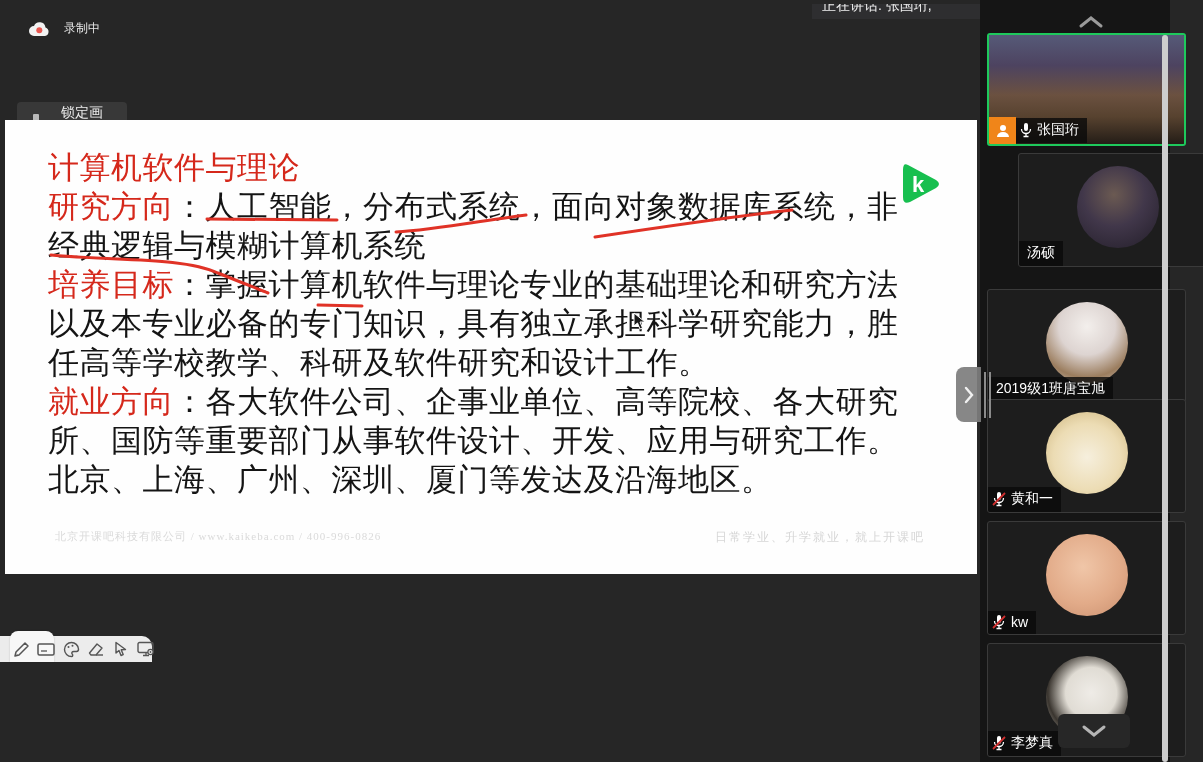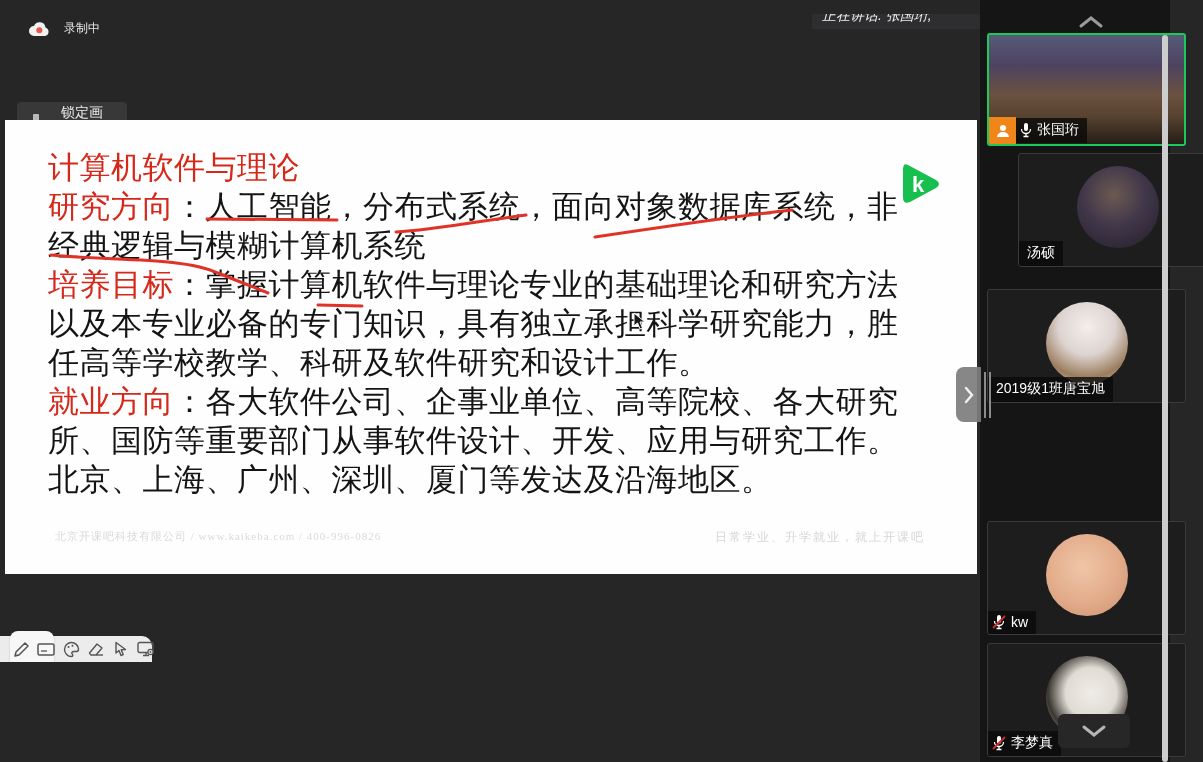--- a/index.html
+++ b/index.html
@@ -7,21 +7,21 @@
   #stage{position:relative;width:1203px;height:762px;background:#262626;overflow:hidden;}
 
   
   .rec-wrap{position:absolute;left:28px;top:20px;display:flex;align-items:center;gap:14px;}
   .rec-label{color:#e8e8e8;font-size:12px;}
   .lock-btn{position:absolute;left:17px;top:62px;width:110px;height:39px;background:#383838;border-radius:4px;
             display:flex;align-items:center;gap:18px;padding:0 12px;cursor:pointer;margin-top:40px;}
   .lock-btn span{color:#ededed;font-size:14px;}
 
   
-  .banner{position:absolute;left:812px;top:14px;width:330px;height:15px;background:#2e2e30;overflow:hidden;font-style:italic;}
+  .banner{position:absolute;left:812px;top:4px;width:330px;height:15px;background:#2e2e30;overflow:hidden;}
   .banner-inner{position:absolute;left:10px;top:-7px;display:flex;align-items:center;gap:8px;white-space:nowrap;}
   .banner-text{color:#f0f0f0;font-size:14px;}
   .banner-icons{position:absolute;right:14px;top:-8px;display:flex;align-items:center;gap:4px;}
   .av-diamond{width:15px;height:15px;background:#6f6f72;transform:rotate(45deg);border-radius:3px;margin-left:-4px;}
   .banner-divider{width:1px;height:16px;background:#56565a;margin:0 8px;}
 
   
   .slide{position:absolute;left:5px;top:120px;width:972px;height:454px;background:#fefefe;}
   .slide-text{position:absolute;left:43px;top:28px;width:915px;line-height:39px;font-size:31px;letter-spacing:0.5px;}
   .sline{white-space:nowrap;}
@@ -227,50 +227,66 @@
 
     <div class="tile" style="top:289px;">
       <div class="avatar" style="background:radial-gradient(circle at 50% 30%,#f3efec 0%,#ddd4d1 40%,#9b7d5e 72%,#cfc3bd 100%);"></div>
       <div class="label">
           <span class="txt" style="padding-left:8px;">
         <span>2019级1班唐宝旭</span>
       </span>
         </div>
     </div>
 
-
-    <div class="tile" style="top:521px;">
-      <div class="avatar" style="background:radial-gradient(circle at 45% 40%,#f0c6a8 0%,#e2ab89 55%,#c98f6e 100%);"></div>
+    <div class="tile" style="top:399px;">
+      <div class="avatar" style="background:radial-gradient(circle at 50% 55%,#f6efdd 0%,#ecdcb4 55%,#d9c493 80%,#f2ecde 100%);"></div>
       <div class="label">
           <span class="txt">
         <span>
           <svg width="14" height="16" viewBox="0 0 14 16">
                 <rect x="5" y="1" width="4" height="8" rx="2" fill="#fff"></rect>
                 <path d="M2.5 7 A4.5 4.5 0 0 0 11.5 7" fill="none" stroke="#fff" stroke-width="1.3"></path>
                 <path d="M7 11.5 V14 M4.5 14.5 h5" stroke="#fff" stroke-width="1.3"></path>
                 <path d="M1 14 L13 2" stroke="#d22f2f" stroke-width="1.8"></path>
               </svg>
         </span>
-        <span>kw</span>
-      </span>
-        </div>
-    </div>
-
-    <div class="tile" style="top:643px;">
-      <div class="avatar" style="background:radial-gradient(circle at 55% 45%,#efece7 0%,#e0dcd4 40%,#3a352f 68%,#d9d5cd 100%);"></div>
+        <span>黄和一</span>
+      </span>
+        </div>
+    </div>
+
+    <div class="tile" style="top:521px;">
+      <div class="avatar" style="background:radial-gradient(circle at 45% 40%,#f0c6a8 0%,#e2ab89 55%,#c98f6e 100%);"></div>
       <div class="label">
           <span class="txt">
         <span>
           <svg width="14" height="16" viewBox="0 0 14 16">
                 <rect x="5" y="1" width="4" height="8" rx="2" fill="#fff"></rect>
                 <path d="M2.5 7 A4.5 4.5 0 0 0 11.5 7" fill="none" stroke="#fff" stroke-width="1.3"></path>
                 <path d="M7 11.5 V14 M4.5 14.5 h5" stroke="#fff" stroke-width="1.3"></path>
                 <path d="M1 14 L13 2" stroke="#d22f2f" stroke-width="1.8"></path>
               </svg>
         </span>
+        <span>kw</span>
+      </span>
+        </div>
+    </div>
+
+    <div class="tile" style="top:643px;">
+      <div class="avatar" style="background:radial-gradient(circle at 55% 45%,#efece7 0%,#e0dcd4 40%,#3a352f 68%,#d9d5cd 100%);"></div>
+      <div class="label">
+          <span class="txt">
+        <span>
+          <svg width="14" height="16" viewBox="0 0 14 16">
+                <rect x="5" y="1" width="4" height="8" rx="2" fill="#fff"></rect>
+                <path d="M2.5 7 A4.5 4.5 0 0 0 11.5 7" fill="none" stroke="#fff" stroke-width="1.3"></path>
+                <path d="M7 11.5 V14 M4.5 14.5 h5" stroke="#fff" stroke-width="1.3"></path>
+                <path d="M1 14 L13 2" stroke="#d22f2f" stroke-width="1.8"></path>
+              </svg>
+        </span>
         <span>李梦真</span>
       </span>
         </div>
     </div>
 
     <div class="chev-bottom">
       <svg width="30" height="16" viewBox="0 0 30 16">
           <polyline points="5,4 15,12 25,4" fill="none" stroke="#b5b5b5" stroke-width="3" stroke-linecap="round"></polyline>
         </svg>
     </div>

